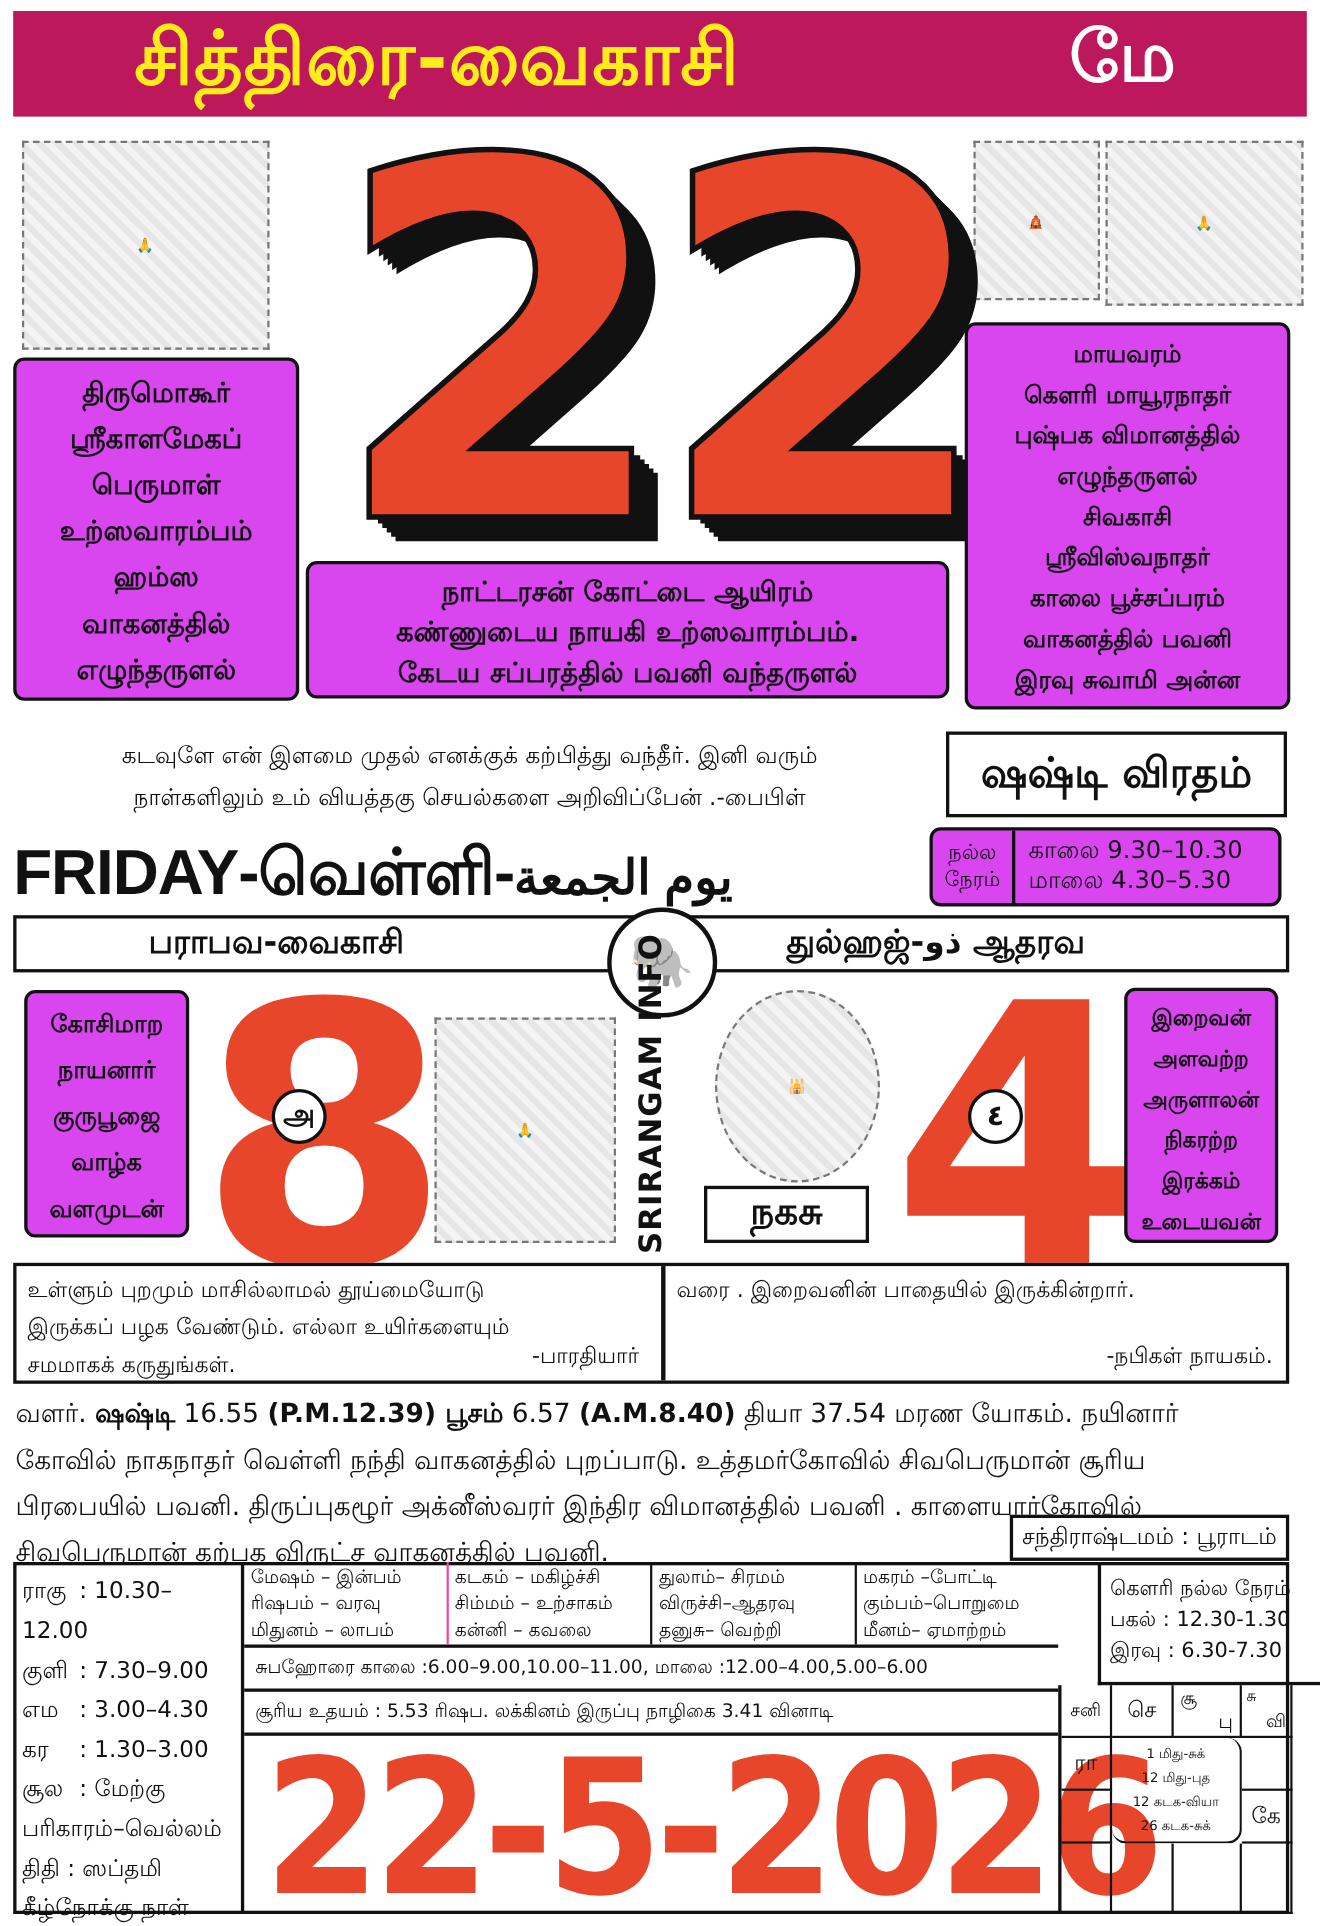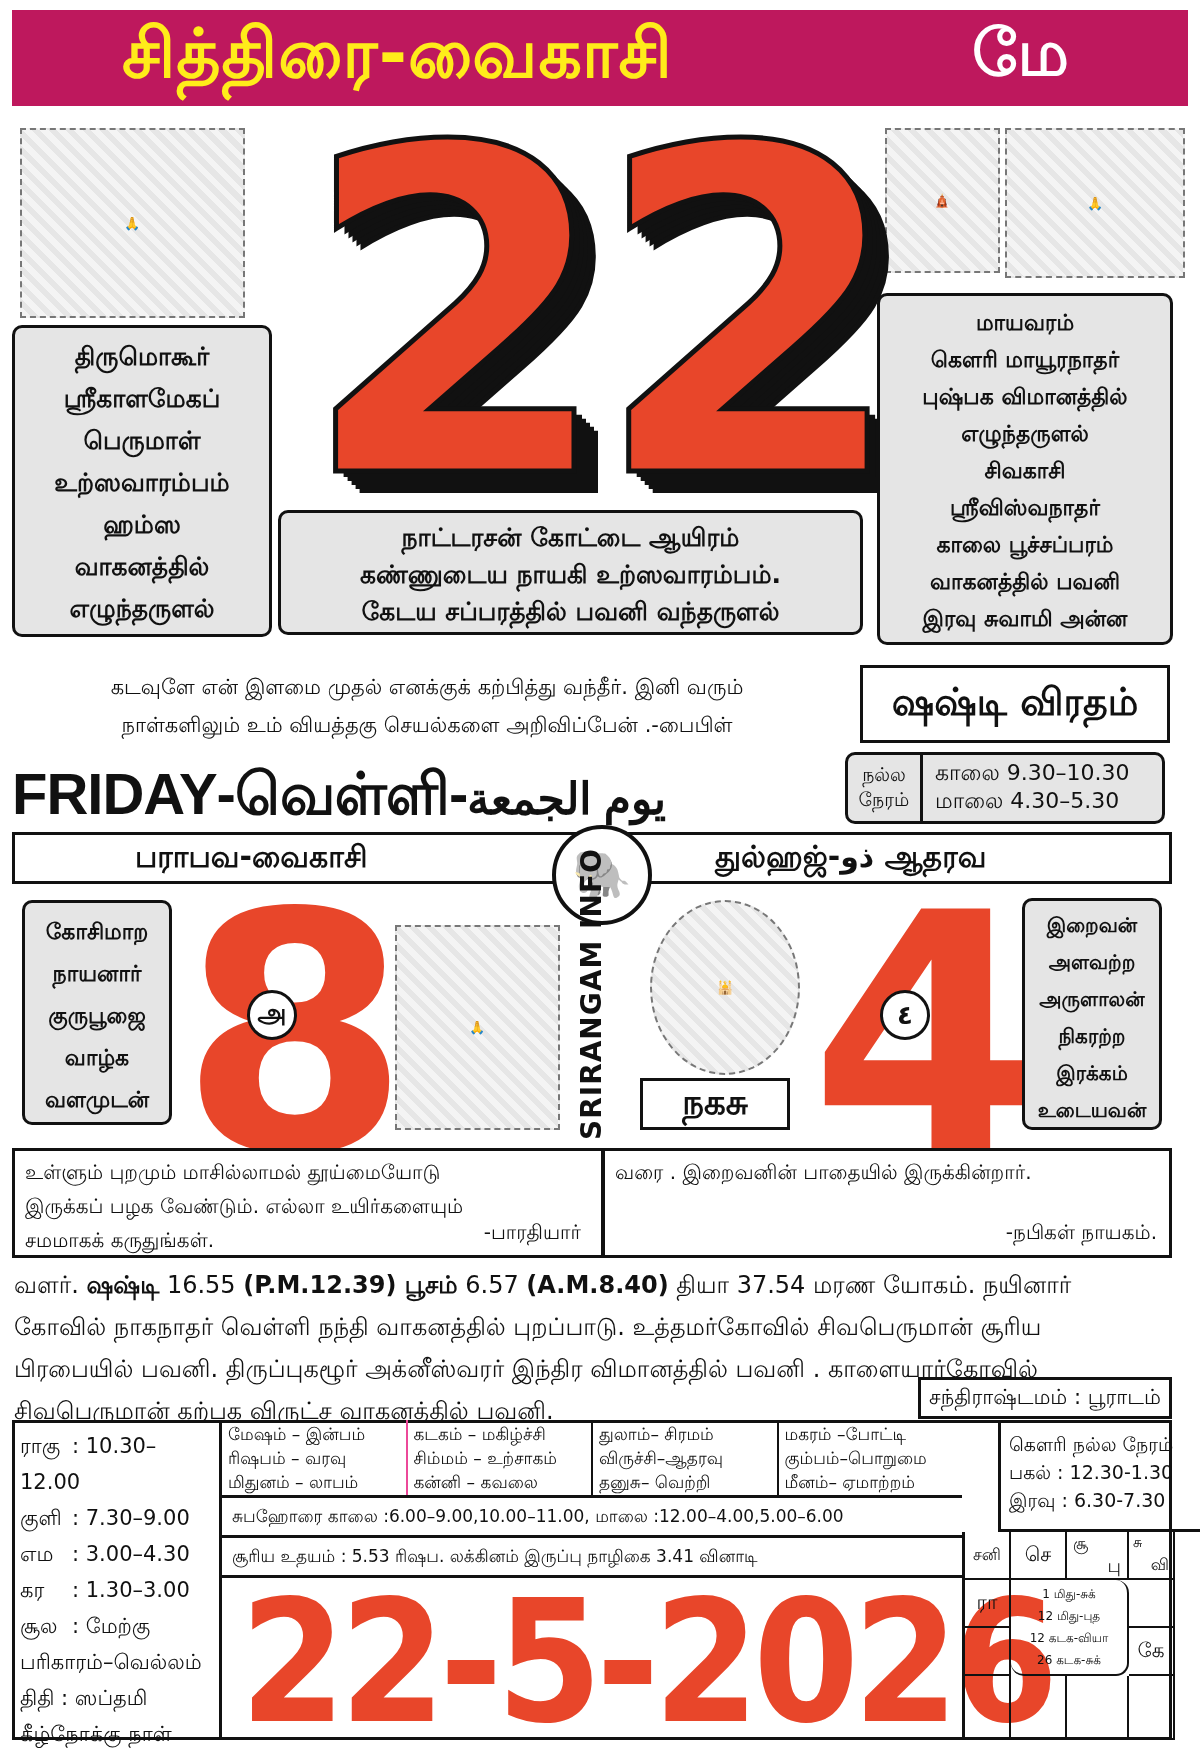--- a/index.html
+++ b/index.html
@@ -1,18 +1,18 @@
 <!DOCTYPE html>
 <html><head>
 <meta charset="utf-8">
 <style>
   * { box-sizing: border-box; margin: 0; padding: 0; }
   body { width: 1200px; height: 1751px; background: #ffffff; font-family: "DejaVu Sans", sans-serif; color: #111; position: relative; overflow: hidden; }
   .abs { position: absolute; }
-  .box { border: 3px solid #111; border-radius: 10px; background: #e5e5e5; }
+  .box { border: 3px solid #111; border-radius: 10px; background: #d946ef; }
   .sqbox { border: 3px solid #111; background: #fff; }
 
   
   #header { left: 12px; top: 10px; width: 1176px; height: 96px; background: #be185d; }
   #header .months { position: absolute; left: 110px; top: 4px; font-size: 68px; font-weight: 700; color: #ffec1a; letter-spacing: 1px; }
   #header .eng-month { position: absolute; left: 960px; top: 6px; font-size: 64px; font-weight: 700; color: #fff; }
 
   
   .big22 { font-family: "DejaVu Sans", sans-serif; font-weight: 900; color: #e8462a; font-size: 450px; line-height: 1; letter-spacing: -20px;
     text-shadow: 8px 6px 0 #111, 12px 10px 0 #111, 16px 14px 0 #111, 20px 18px 0 #111, 24px 22px 0 #111; -webkit-text-stroke: 5px #111; }

